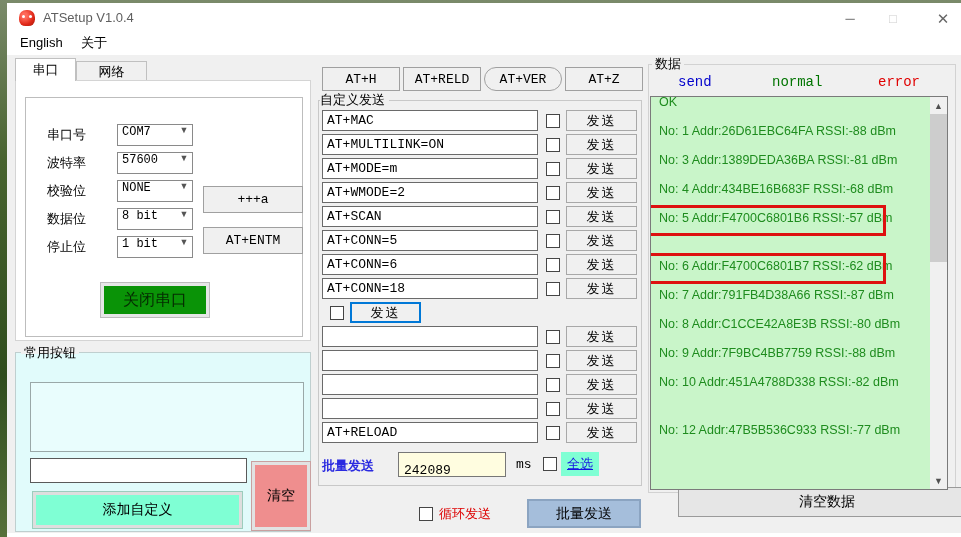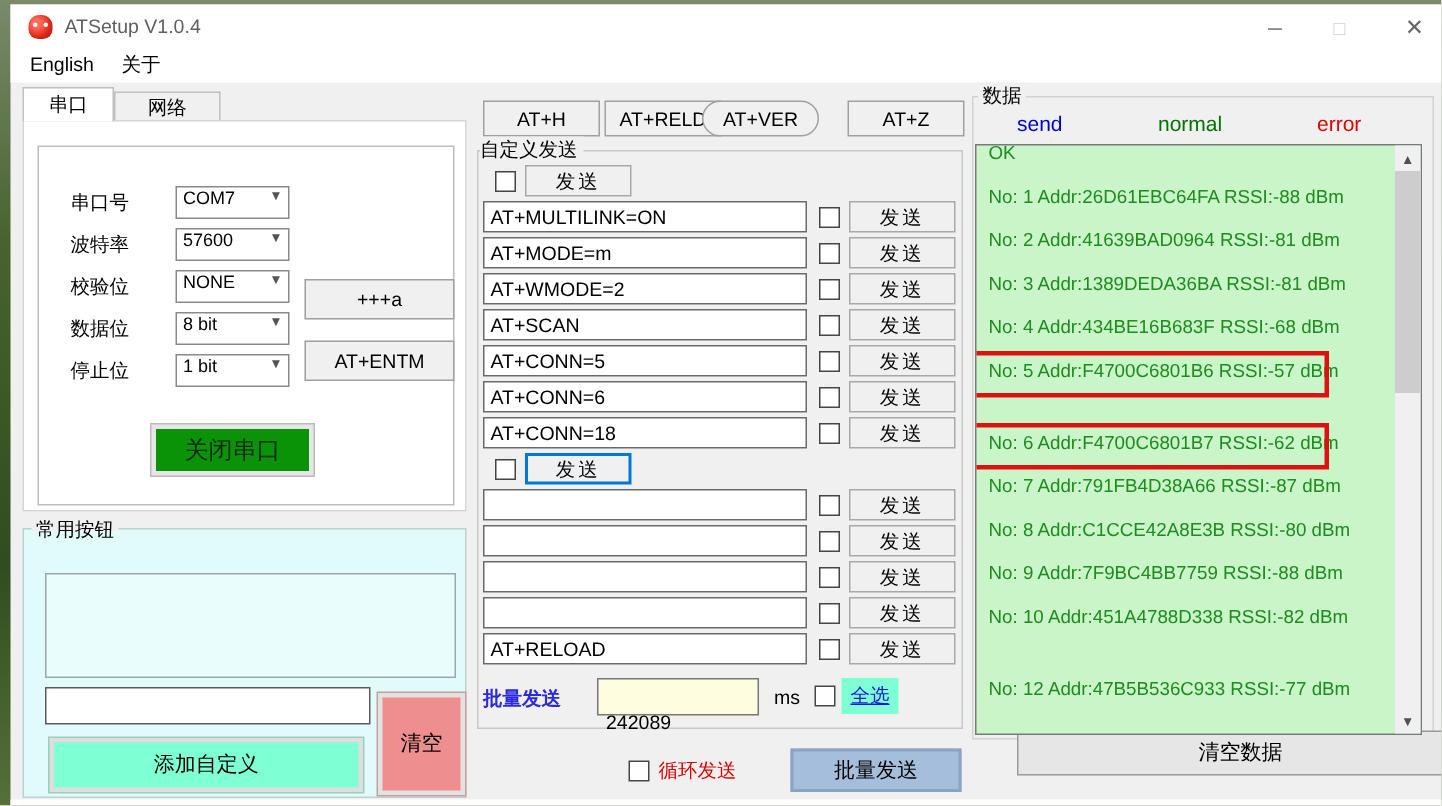--- a/index.html
+++ b/index.html
@@ -14,21 +14,21 @@
   .app-icon::after{content:"";position:absolute;left:3px;top:5px;width:3px;height:3px;background:#fff;
     border-radius:50%;box-shadow:7px 0 0 #fff;}
   .title-text{position:absolute;left:36px;top:7px;font-size:13px;color:#5f5f5f;}
   .cap-btn{position:absolute;top:3px;width:40px;height:25px;text-align:center;line-height:25px;
     color:#666;font-size:13px;}
   .menubar{position:absolute;left:7px;top:28px;right:0;height:27px;background:#ffffff;}
   .menu-item{position:absolute;top:5px;height:20px;line-height:20px;font-size:13px;color:#000;padding:0 4px;}
   
   .btn{box-sizing:border-box;background:#f0f0f0;border:1px solid #a0a0a0;display:flex;
     align-items:center;justify-content:center;font-size:13px;color:#000;}
-  .mono{font-family:Liberation Sans, sans-serif;}
+  .mono{font-family:Liberation Mono, monospace;}
   .checkbox{box-sizing:border-box;width:14px;height:14px;background:#fff;border:1px solid #454545;}
   .combo{box-sizing:border-box;width:76px;height:22px;background:#fff;border:1px solid #8a8a8a;
     display:flex;}
   .combo .val{flex:1;padding-left:4px;font-size:12px;}
   .combo .chev{width:16px;text-align:center;color:#555;font-size:9px;}
   
   .tabpage{position:absolute;left:15px;top:80px;width:296px;height:261px;background:#fff;border:1px solid #d4d4d4;box-sizing:border-box;}
   .tab{position:absolute;box-sizing:border-box;font-size:13px;display:flex;align-items:center;justify-content:center;}
   .tab.active{left:15px;top:58px;width:61px;height:23px;background:#fff;border:1px solid #c0c0c0;border-bottom:none;z-index:2;}
   .tab.inactive{left:76px;top:61px;width:71px;height:20px;background:#f0f0f0;border:1px solid #c0c0c0;border-bottom:none;}
@@ -63,21 +63,21 @@
   #cmd-rows{position:absolute;left:322px;top:110px;width:316px;z-index:2;}
   .cmd-row{display:flex;align-items:center;height:21px;margin-bottom:3px;}
   .cmd-input{box-sizing:border-box;width:216px;height:21px;background:#fff;border:1px solid #6a6a6a;
     font-size:13px;padding-left:4px;display:flex;align-items:center;}
   .cmd-row .checkbox{margin-left:8px;}
   .send-btn{box-sizing:border-box;margin-left:6px;width:71px;height:21px;background:#f0f0f0;
     border:1px solid #a8a8a8;display:flex;align-items:center;justify-content:center;font-size:13px;letter-spacing:2px;}
   .send-btn.focused{border:2px solid #0078d7;}
   .interval-label{position:absolute;left:322px;top:457px;font-size:13px;font-weight:bold;color:#2a2ae0;z-index:2;}
   .interval-input{position:absolute;left:398px;top:452px;width:108px;height:25px;background:#fffde0;
-    border:1px solid #777;box-sizing:border-box;font-size:13px;padding:21px 0 0 5px;z-index:2;}
+    border:1px solid #777;box-sizing:border-box;font-size:13px;padding:10px 0 0 5px;z-index:2;}
   .ms-label{position:absolute;left:516px;top:457px;font-size:13px;z-index:2;}
   .selall-wrap{position:absolute;left:543px;top:451px;height:26px;display:flex;align-items:center;z-index:2;}
   .selall-bg{margin-left:4px;background:#7fffd4;padding:3px 6px;font-size:13px;color:#1414e0;text-decoration:underline;}
   .loop-wrap{position:absolute;left:419px;top:505px;display:flex;align-items:center;}
   .loop-label{margin-left:6px;font-size:13px;color:#dd0000;}
   .btn-batch{position:absolute;left:527px;top:499px;width:114px;height:29px;background:#a5bedb;
     border:2px solid #8ba4c1;box-sizing:border-box;display:flex;align-items:center;justify-content:center;font-size:14px;}
   
   .data-group{position:absolute;left:648px;top:64px;width:308px;height:429px;border:1px solid #d2d2d2;box-sizing:border-box;}
   .data-label{position:absolute;left:652px;top:55px;padding:0 3px;font-size:13px;background:#f0f0f0;z-index:2;}
@@ -172,27 +172,28 @@
 
   <div class="common-group"></div>
   <div class="common-label">常用按钮</div>
   <div class="common-list"></div>
   <div class="common-input"></div>
   <div class="btn-clear">清空</div>
   <div class="btn-add-custom">添加自定义</div>
 
   <div class="btn quick-btn mono" style="left:322px;">AT+H</div>
   <div class="btn quick-btn mono" style="left:403px;">AT+RELD</div>
-  <div class="btn quick-btn mono" style="left:468px;border-radius:12px;">AT+VER</div>
+  <div class="btn quick-btn mono" style="left:484px;border-radius:12px;">AT+VER</div>
   <div class="btn quick-btn mono" style="left:565px;">AT+Z</div>
 
   <div class="custom-group"></div>
   <div class="custom-label">自定义发送</div>
   <div id="cmd-rows">
       <div class="cmd-row">
+        <div class="cmd-input mono">AT+MAC</div>
         <div class="checkbox"></div>
         <div class="send-btn">发送</div>
       </div>
       <div class="cmd-row">
         <div class="cmd-input mono">AT+MULTILINK=ON</div>
         <div class="checkbox"></div>
         <div class="send-btn">发送</div>
       </div>
       <div class="cmd-row">
         <div class="cmd-input mono">AT+MODE=m</div>
@@ -273,21 +274,20 @@
   <div class="data-label">数据</div>
   <div class="legend mono">
     <span class="l-send">send</span>
     <span class="l-normal">normal</span>
     <span class="l-error">error</span>
   </div>
   <div class="data-box"></div>
   <div id="data-lines">
       <div class="dline first">OK</div>
       <div class="dline">No: 1 Addr:26D61EBC64FA RSSI:-88 dBm</div>
-      <div class="dline">No: 2 Addr:41639BAD0964 RSSI:-81 dBm</div>
       <div class="dline">No: 3 Addr:1389DEDA36BA RSSI:-81 dBm</div>
       <div class="dline">No: 4 Addr:434BE16B683F RSSI:-68 dBm</div>
       <div class="dline hl">No: 5 Addr:F4700C6801B6 RSSI:-57 dBm</div>
       <div class="dline gap hl">No: 6 Addr:F4700C6801B7 RSSI:-62 dBm</div>
       <div class="dline">No: 7 Addr:791FB4D38A66 RSSI:-87 dBm</div>
       <div class="dline">No: 8 Addr:C1CCE42A8E3B RSSI:-80 dBm</div>
       <div class="dline">No: 9 Addr:7F9BC4BB7759 RSSI:-88 dBm</div>
       <div class="dline">No: 10 Addr:451A4788D338 RSSI:-82 dBm</div>
       <div class="dline gap">No: 12 Addr:47B5B536C933 RSSI:-77 dBm</div>
     </div>

